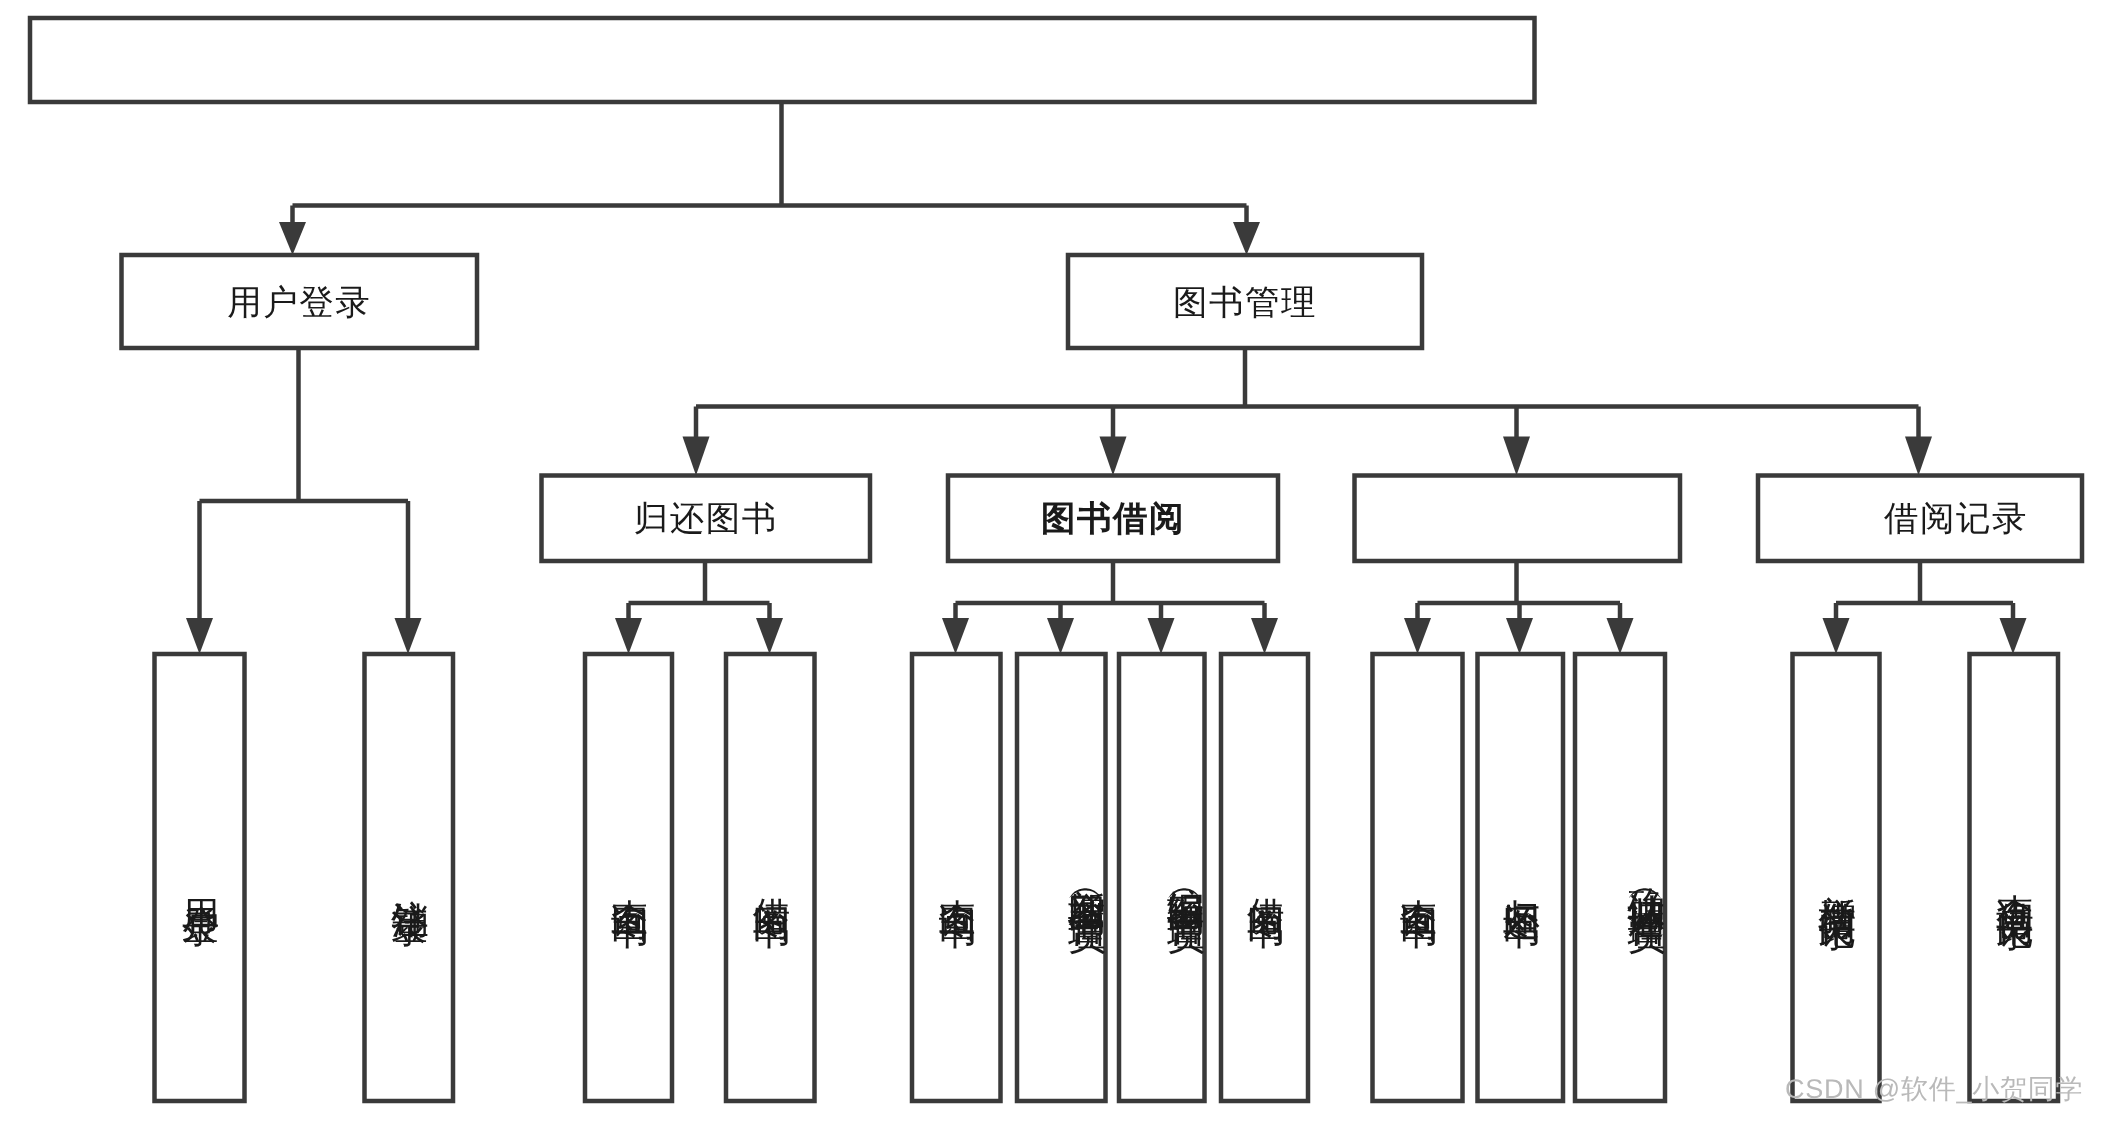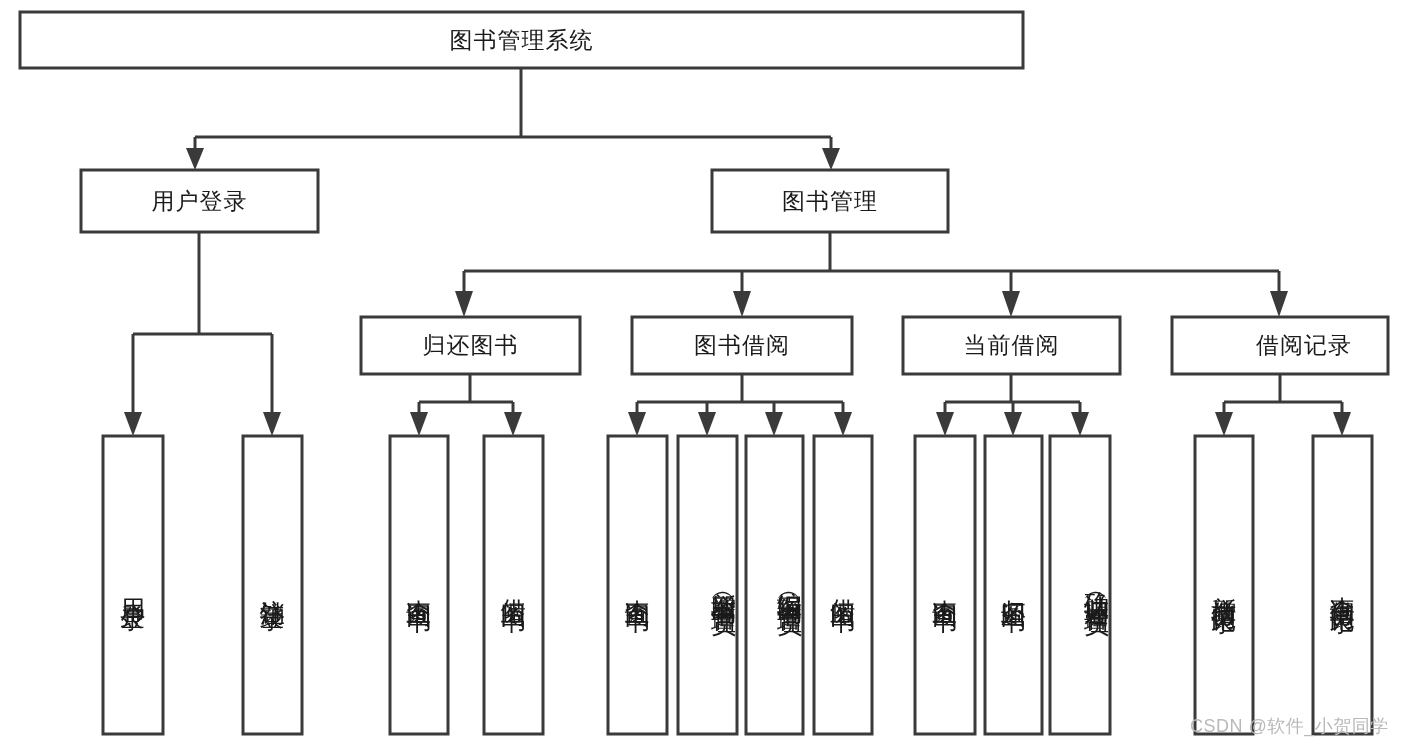--- a/index.html
+++ b/index.html
@@ -167,28 +167,26 @@
 
       <rect class="node-box" x="915" y="436" width="60" height="298"></rect>
       <rect class="node-box" x="985" y="436" width="57" height="298"></rect>
       <rect class="node-box" x="1050" y="436" width="60" height="298"></rect>
 
       <rect class="node-box" x="1195" y="436" width="58" height="298"></rect>
       <rect class="node-box" x="1313" y="436" width="59" height="298"></rect>
     </g>
   </svg>
 
-  <div class="node-label label-horizontal" style="left:20px;top:12px;width:1003px;height:56px;">图书管理系统</div>
 
   <div class="node-label label-horizontal" style="left:81px;top:170px;width:237px;height:62px;">用户登录</div>
   <div class="node-label label-horizontal" style="left:712px;top:170px;width:236px;height:62px;text-align:center;">图书管理</div>
 
   <div class="node-label label-horizontal" style="left:361px;top:317px;width:219px;height:57px;">归还图书</div>
-  <div class="node-label label-horizontal" style="left:632px;top:317px;width:220px;height:57px;">图书借阅</div>
-  <div class="node-label label-horizontal" style="left:903px;top:317px;width:217px;height:57px;">当前借阅</div>
+  <div class="node-label label-horizontal" style="left:632px;top:317px;width:220px;height:57px;font-weight:bold;">图书借阅</div>
   <div class="node-label label-horizontal" style="left:1172px;top:317px;width:216px;height:57px;margin-left:24px;">借阅记录</div>
 
   <div class="node-label label-vertical" style="left:103px;top:436px;width:60px;height:298px;">用户登录</div>
   <div class="node-label label-vertical" style="left:243px;top:436px;width:59px;height:298px;">注销登录</div>
 
   <div class="node-label label-vertical" style="left:390px;top:436px;width:58px;height:298px;">查询图书</div>
   <div class="node-label label-vertical" style="left:484px;top:436px;width:59px;height:298px;">借阅图书</div>
 
   <div class="node-label label-vertical" style="left:608px;top:436px;width:59px;height:298px;">查询图书</div>
   <div class="node-label label-vertical" style="left:678px;top:436px;width:59px;height:298px;align-items:flex-start;">新增图书（管理员）</div>

